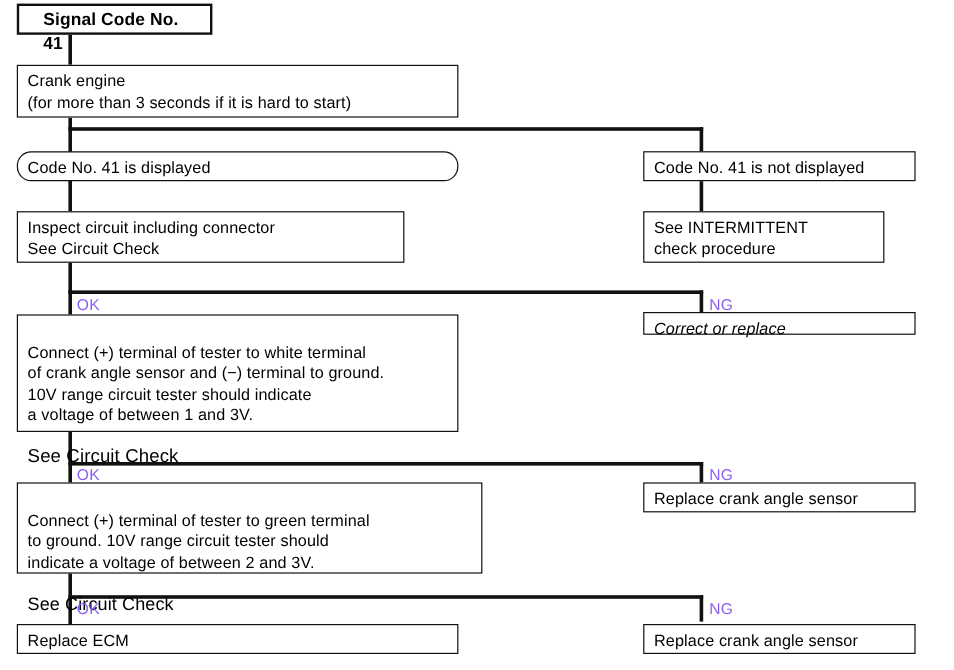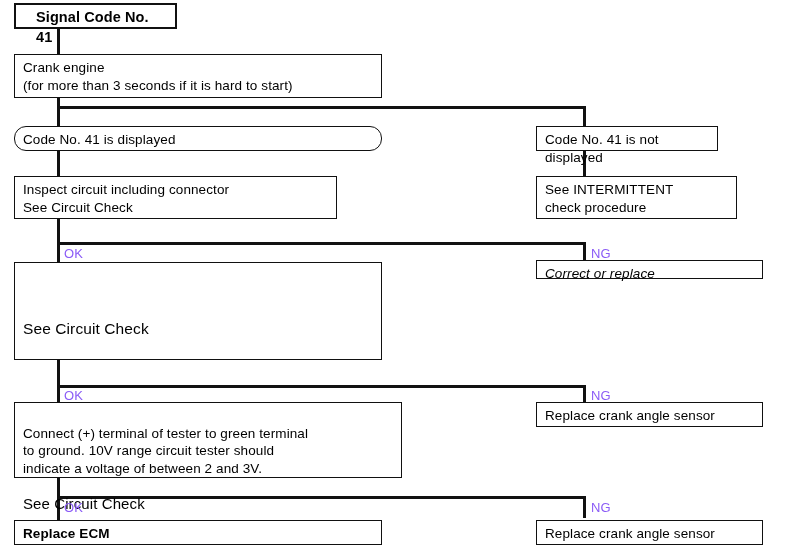--- a/index.html
+++ b/index.html
@@ -78,45 +78,48 @@
   <div class="line hline" style="left:57px; top:496px; width:529px;"></div>
   <div class="line vline" style="left:583px; top:496px; height:22px;"></div>
 
   <div class="box title" style="left:14px; top:3px; width:163px; height:26px;padding-left:20px;">Signal Code No. 41</div>
 
   <div class="box" style="left:14px; top:54px; width:368px; height:44px;">Crank engine
 (for more than 3 seconds if it is hard to start)</div>
 
   <div class="box" style="left:14px; top:126px; width:368px; height:25px;border-radius:12px;">Code No. 41 is displayed</div>
 
-  <div class="box" style="left:536px; top:126px; width:182px; height:25px;">Code No. 41 is not displayed</div>
+  <div class="box" style="left:536px; top:126px; width:227px; height:25px;">Code No. 41 is not displayed</div>
 
   <div class="box" style="left:14px; top:176px; width:323px; height:43px;">Inspect circuit including connector
  See Circuit Check</div>
 
   <div class="box" style="left:536px; top:176px; width:201px; height:43px;">See INTERMITTENT
 check procedure</div>
 
   <div class="box" style="left:14px; top:262px; width:368px; height:98px;">
-    <br>
+    <span>Connect (+) terminal of tester to white terminal
+of crank angle sensor and (−) terminal to ground.
+10V range circuit tester should indicate
+a voltage of between 1 and 3V.</span><br>
     <span class="lg-line" style="font-size:15.5px;"> See Circuit Check</span>
   </div>
 
   <div class="box" style="left:536px; top:260px; width:227px; height:19px;font-style:italic;">Correct or replace</div>
 
   <div class="box" style="left:14px; top:402px; width:388px; height:76px;">
     <span>Connect (+) terminal of tester to green terminal
 to ground. 10V range circuit tester should
 indicate a voltage of between 2 and 3V.</span><br>
     <span style="font-size:15px;"> See Circuit Check</span>
   </div>
 
   <div class="box" style="left:536px; top:402px; width:227px; height:25px;">Replace crank angle sensor</div>
 
-  <div class="box" style="left:14px; top:520px; width:368px; height:25px;font-weight:bold;">Replace ECM</div>
+  <div class="box" style="left:14px; top:520px; width:368px; height:25px;">Replace ECM</div>
 
   <div class="box" style="left:536px; top:520px; width:227px; height:25px;">Replace crank angle sensor</div>
 
   <div class="branch-label" style="left:64px; top:247px;">OK</div>
   <div class="branch-label" style="left:591px; top:247px;">NG</div>
 
   <div class="branch-label" style="left:64px; top:389px;">OK</div>
   <div class="branch-label" style="left:591px; top:389px;">NG</div>
 
   <div class="branch-label" style="left:64px; top:501px;">OK</div>

